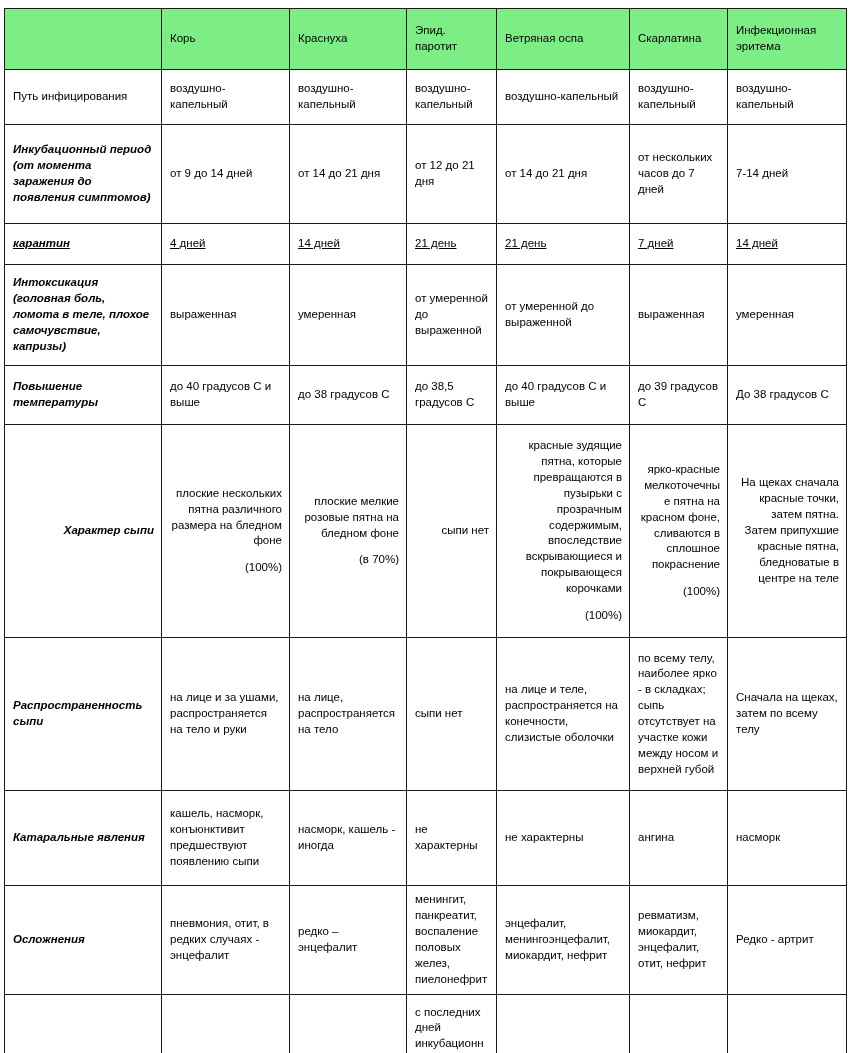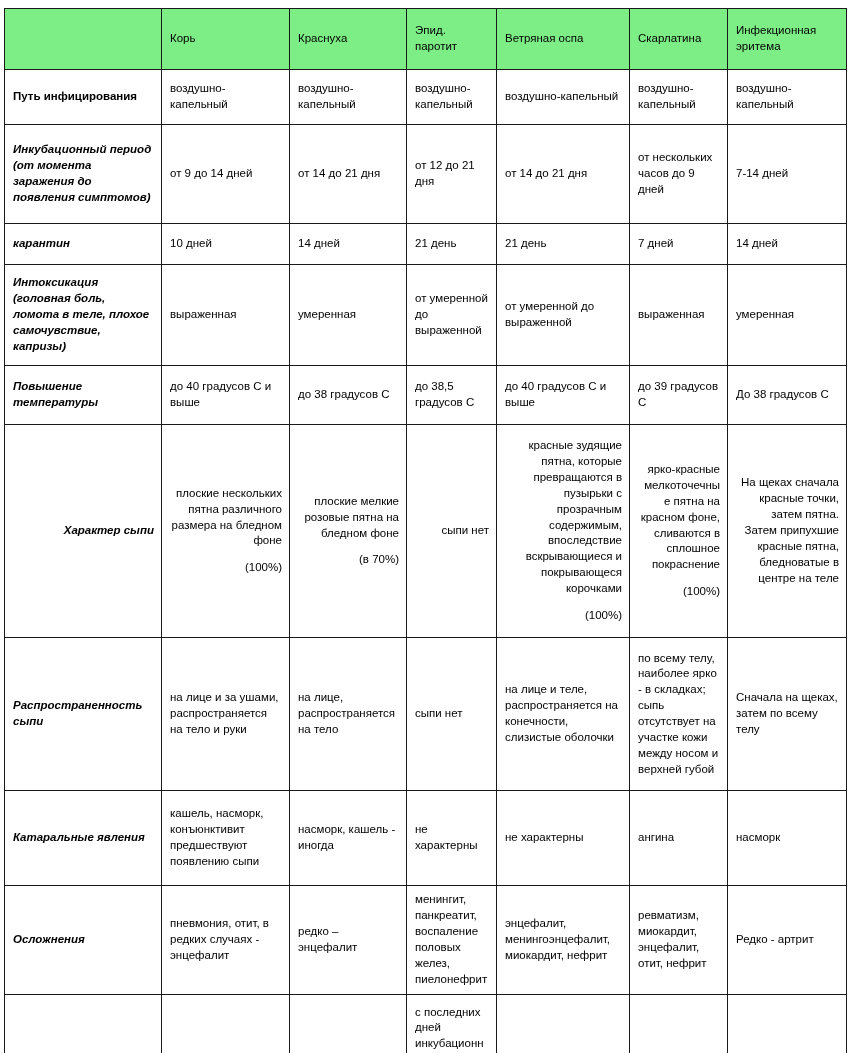--- a/index.html
+++ b/index.html
@@ -70,36 +70,36 @@
   td.rowlabel {
     font-size: 11.5px;
     line-height: 1.45;
     font-style: italic;
     font-weight: bold;
     vertical-align: middle;
     padding-left: 8px;
   }
   td.rowlabel.plain {
     font-style: normal;
-    font-weight: bold;
+    font-weight: normal;
   }
 
   td.cell {
     vertical-align: middle;
   }
   td.cell .lines > div {
     white-space: pre-line;
   }
   .blankline { height: 0.95em; }
 
   
   tr.r-route   td { height: 42px; }
   tr.r-agent   td { height: 26px; }
   tr.r-incub   td { height: 86px; }
-  tr.r-quar    td { height: 28px; }
+  tr.r-quar    td { height: 28px; text-decoration: underline; }
   tr.r-intox   td { height: 88px; }
   tr.r-temp    td { height: 46px; }
   tr.r-rash    td { height: 200px; text-align: right; }
   tr.r-spread  td { height: 140px; }
   tr.r-catarrh td { height: 82px; }
   tr.r-compl   td { height: 96px; }
   tr.r-contag  td { height: 134px; }
 
   tr.r-rash td.cell,
   tr.r-spread td.cell,
@@ -161,30 +161,30 @@
           <td class="cell">
             <div class="lines">от 14 до 21 дня</div>
           </td>
           <td class="cell">
             <div class="lines">от 12 до 21 дня</div>
           </td>
           <td class="cell">
             <div class="lines">от 14 до 21 дня</div>
           </td>
           <td class="cell">
-            <div class="lines">от нескольких часов до 9 дней</div>
+            <div class="lines">от нескольких часов до 7 дней</div>
           </td>
           <td class="cell">
             <div class="lines">7-14 дней</div>
           </td>
         </tr>
         <tr class="r-quar">
           <td class="rowlabel">карантин</td>
           <td class="cell">
-            <div class="lines">10 дней</div>
+            <div class="lines">4 дней</div>
           </td>
           <td class="cell">
             <div class="lines">14 дней</div>
           </td>
           <td class="cell">
             <div class="lines">21 день</div>
           </td>
           <td class="cell">
             <div class="lines">21 день</div>
           </td>

